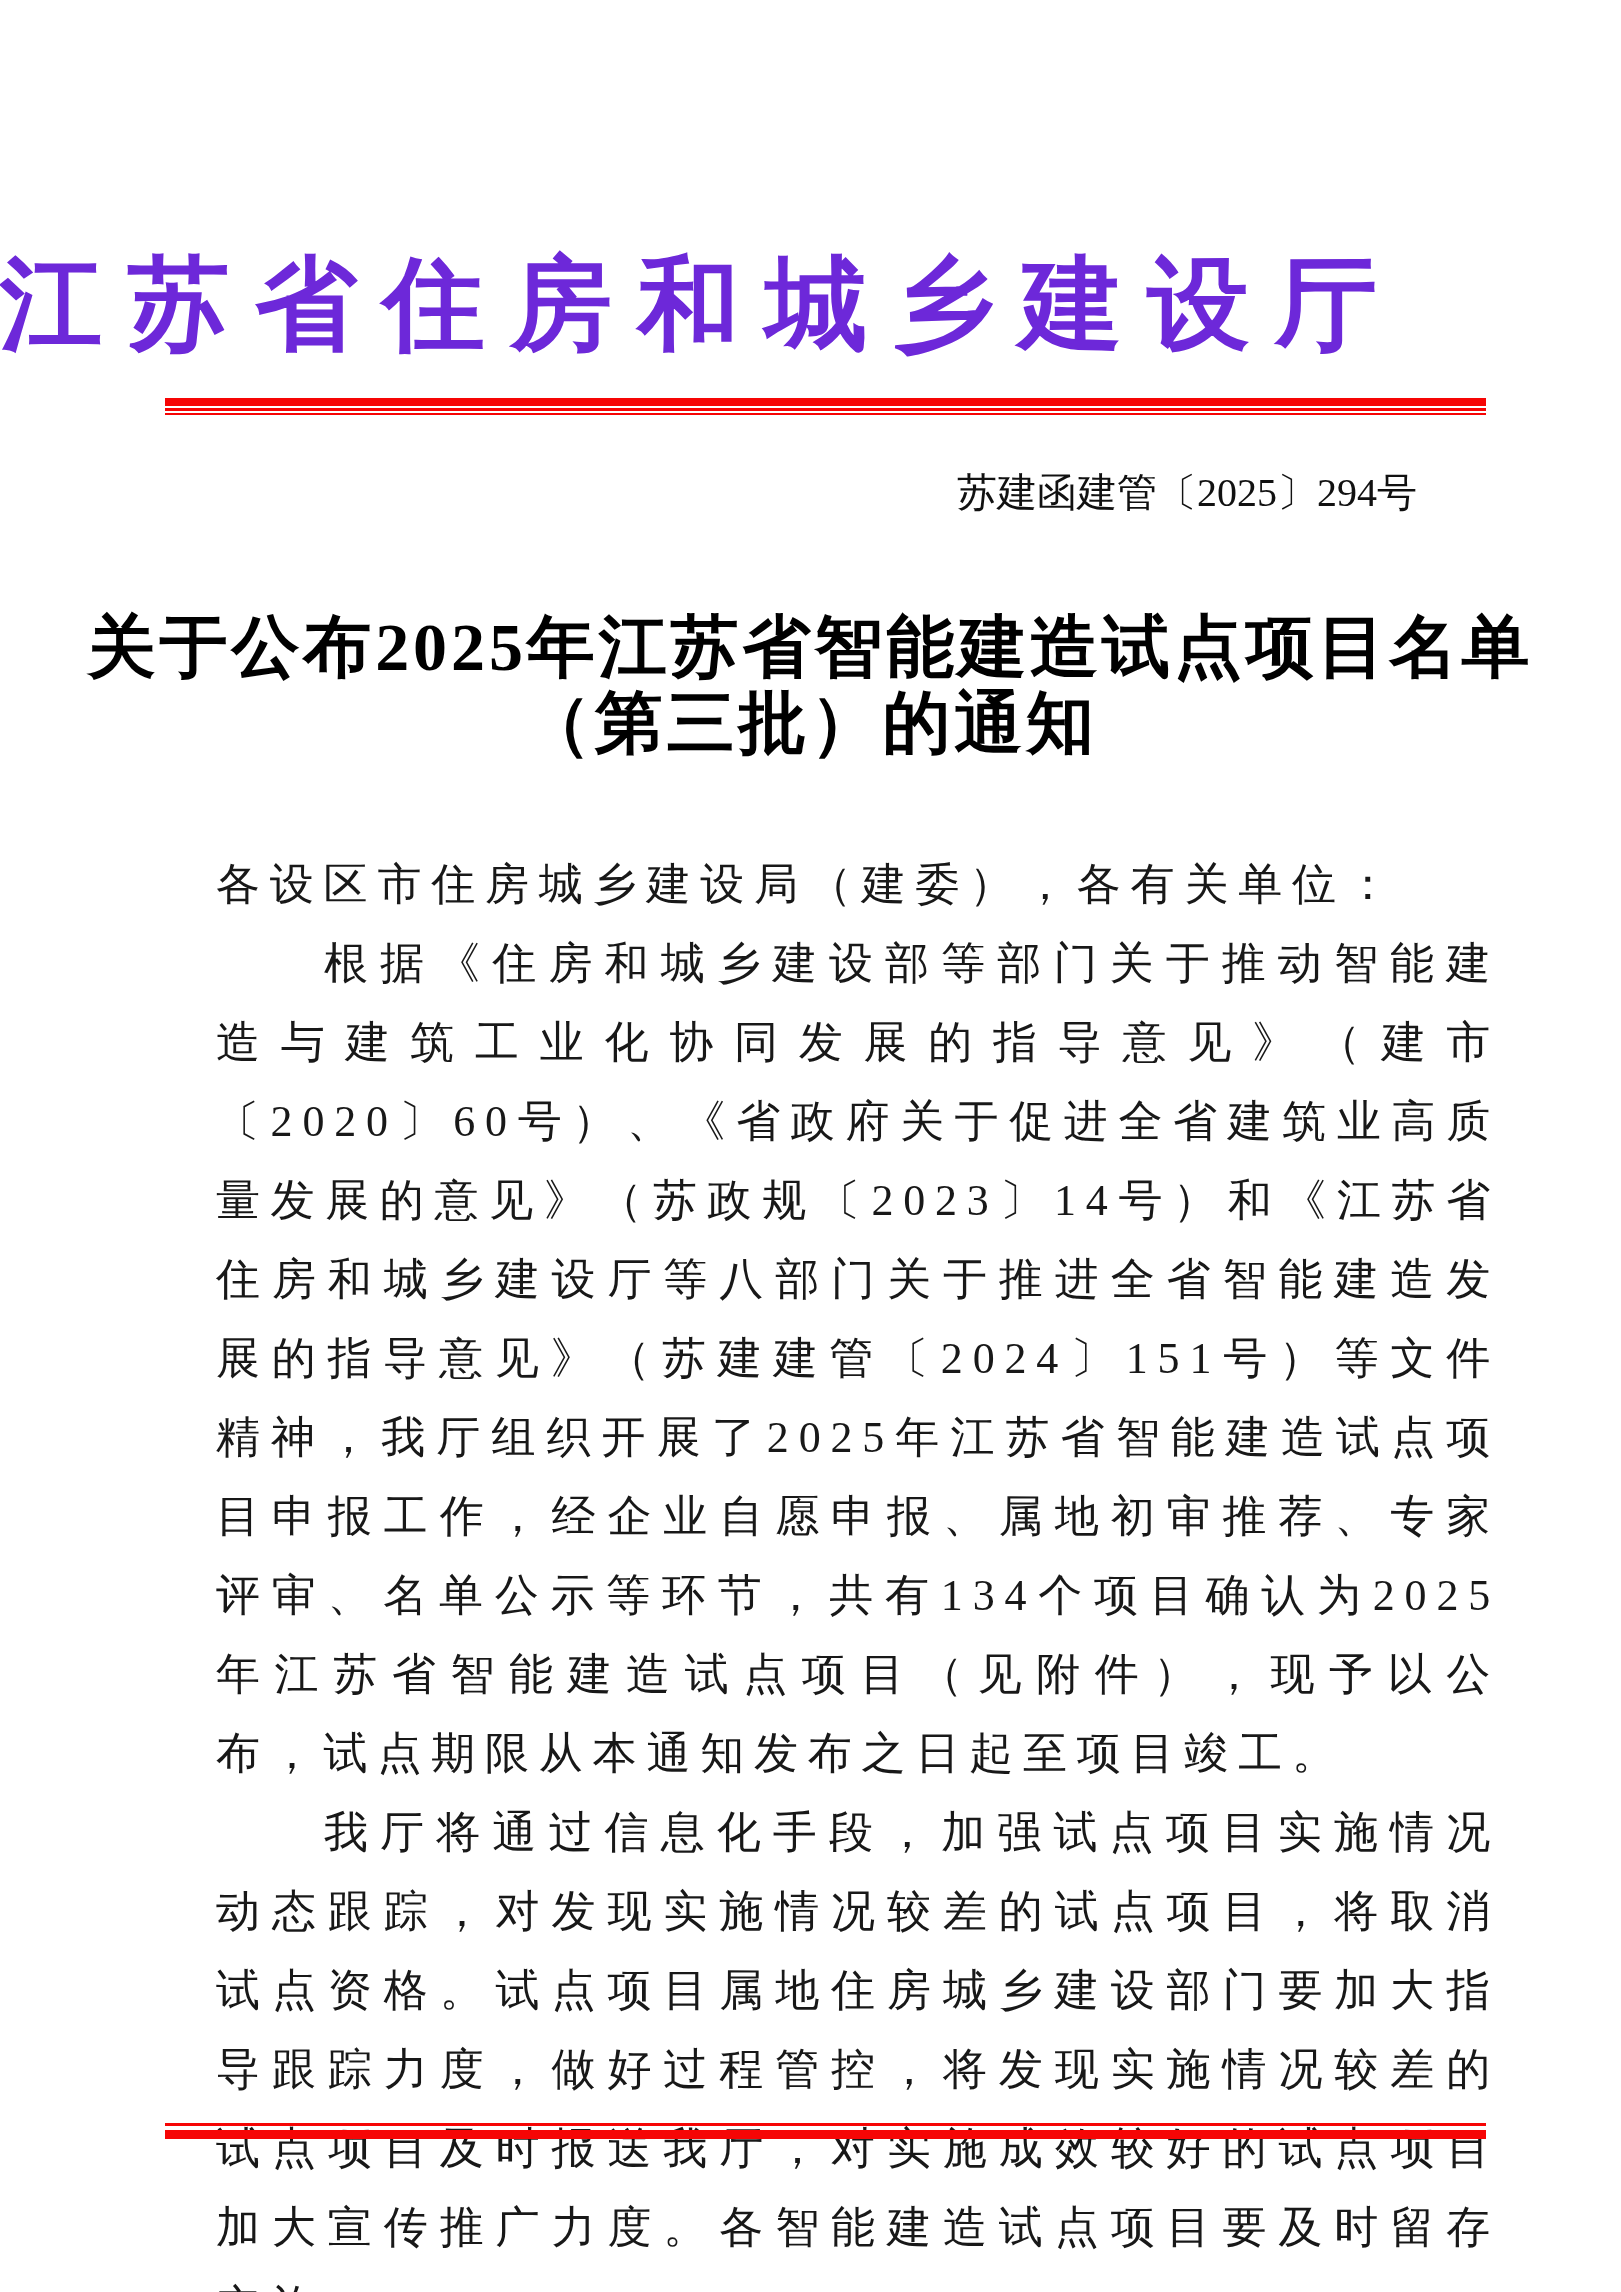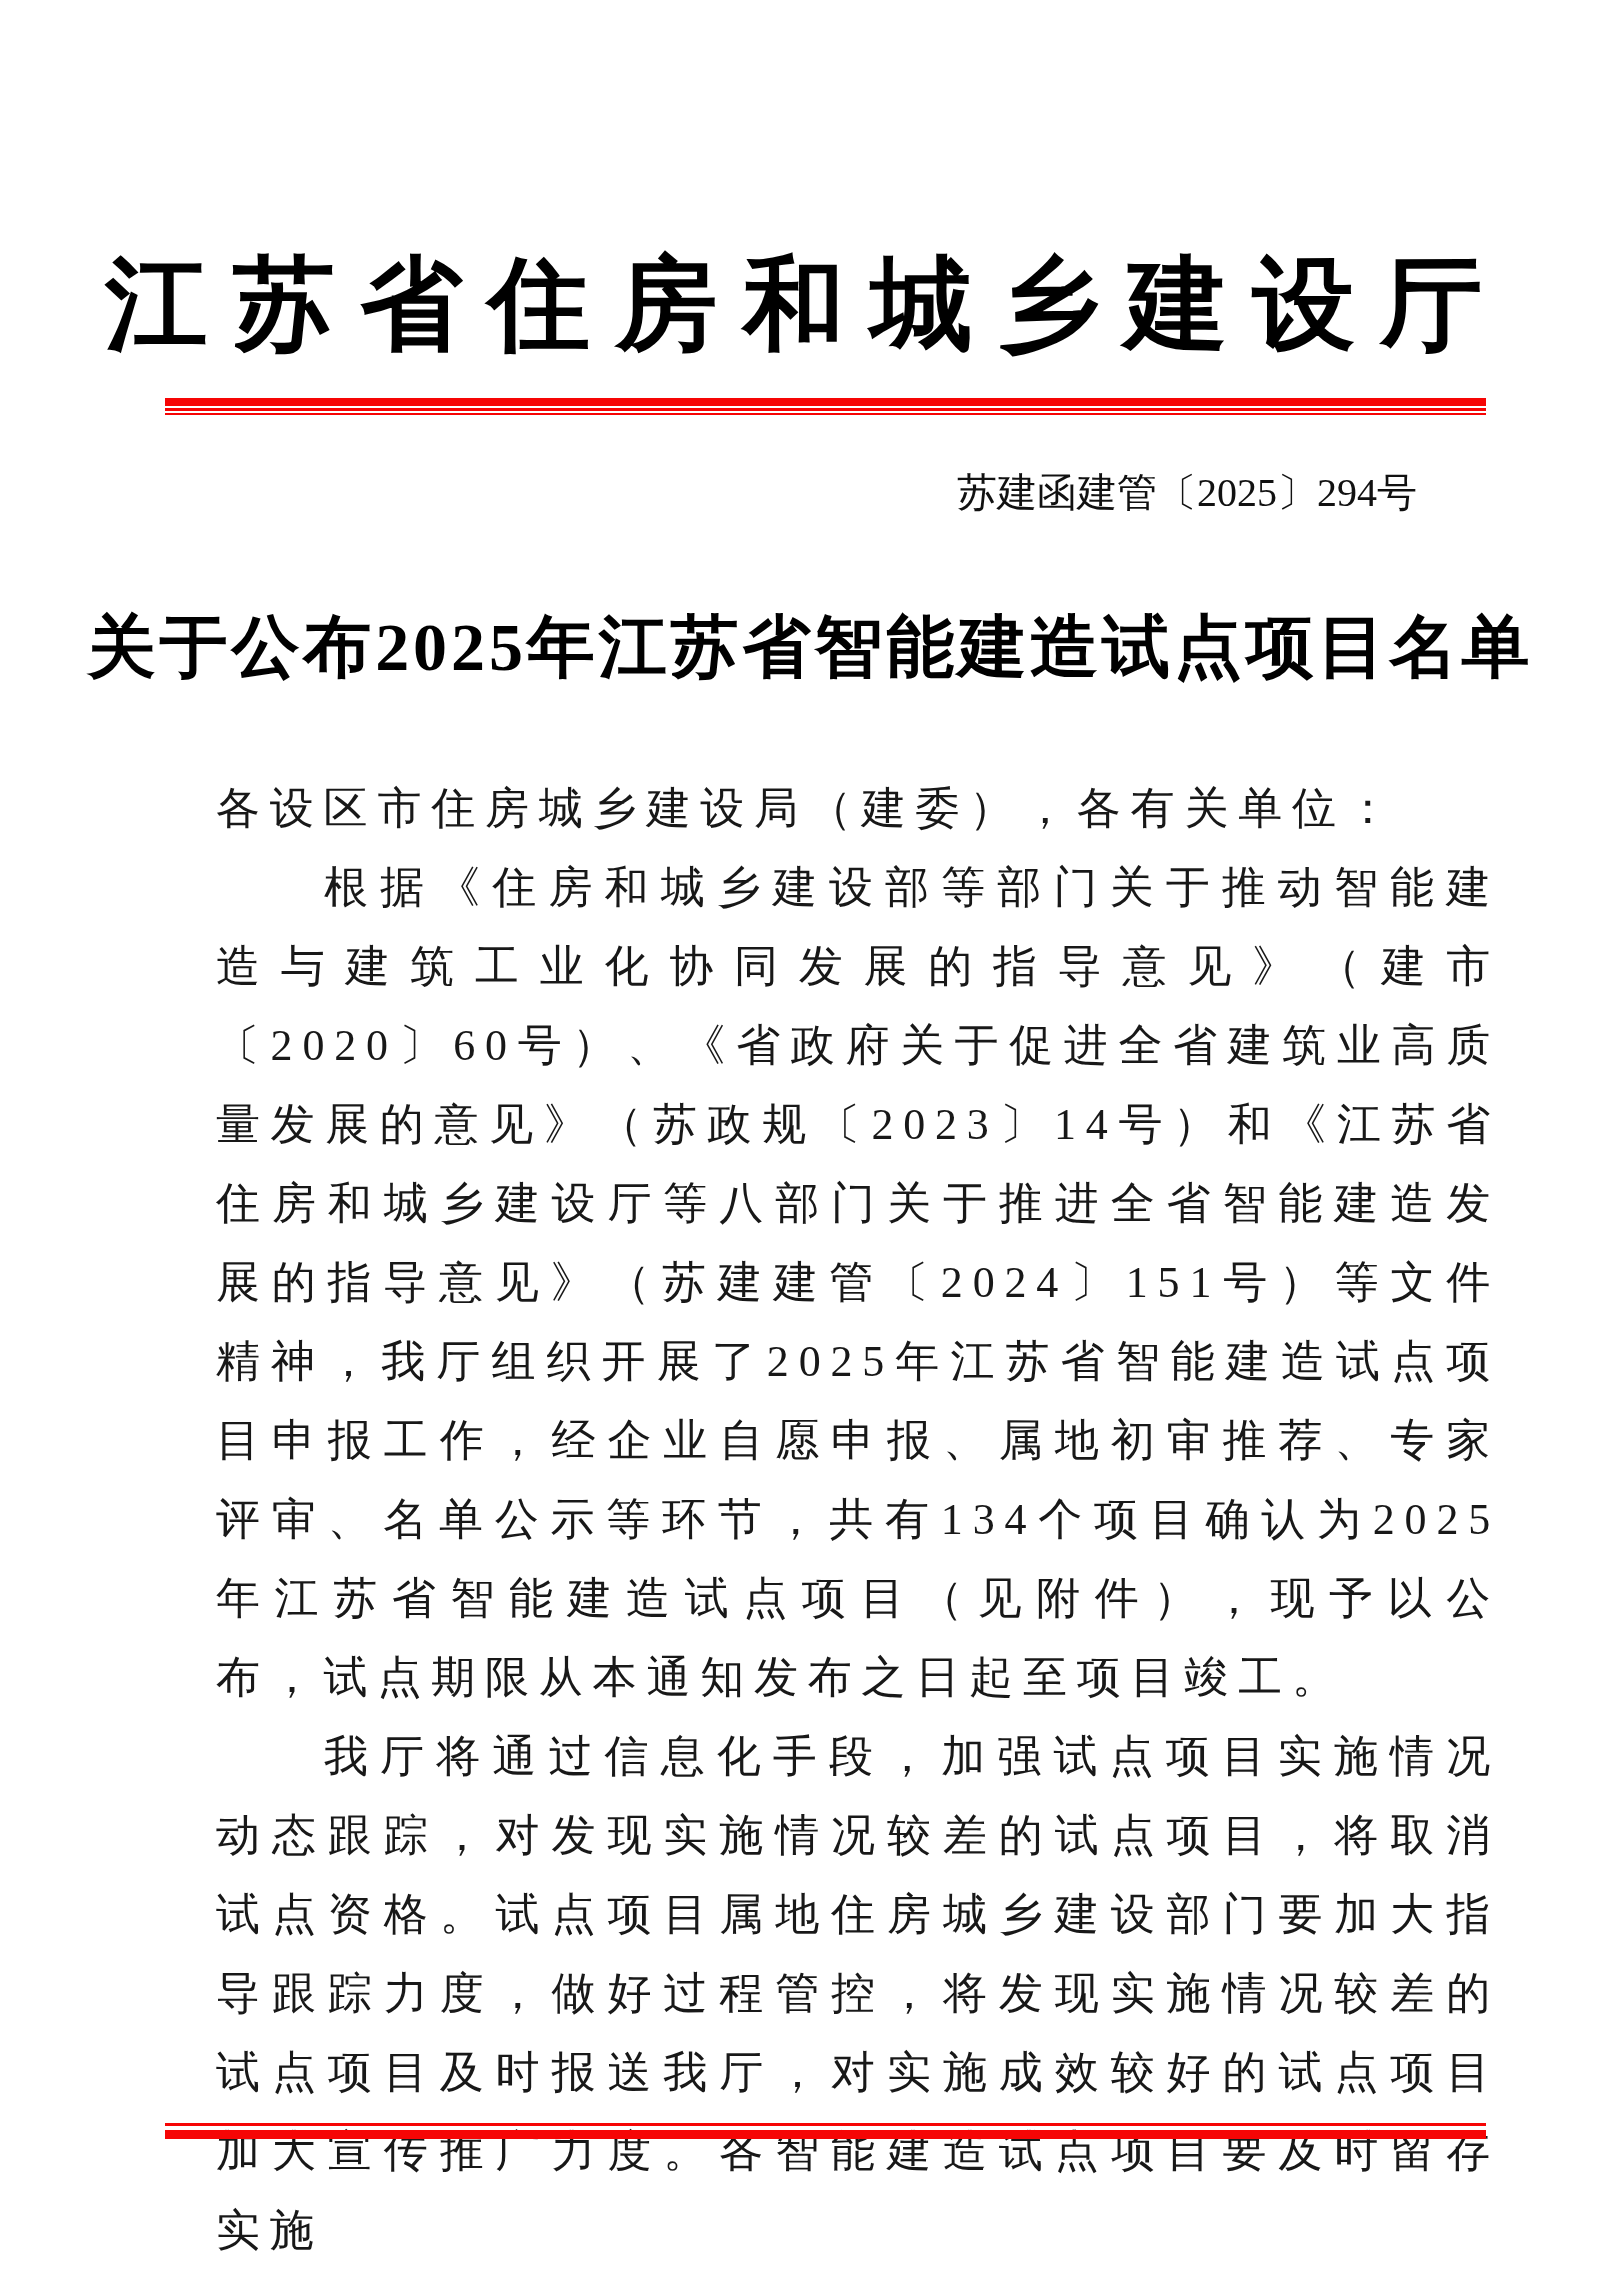--- a/index.html
+++ b/index.html
@@ -11,26 +11,26 @@
     position: relative;
     width: 1621px;
     height: 2293px;
     background: #ffffff;
     overflow: hidden;
     font-family: "Liberation Serif", "DejaVu Serif", serif;
     color: #1c1c1c;
   }
   .red-header {
     margin: 241px 8px 0 0;
-    text-align: center;
+    text-align: left;
     font-size: 102px;
     line-height: 1.25;
     font-weight: bold;
     letter-spacing: 25.5px;
-    color: #000000;
+    color: #6d28d9;
     white-space: nowrap;
   }
   .rule-top {
     position: absolute;
     top: 398px;
     left: 165px;
     width: 1321px;
   }
   .rule-top .bar-thick { height: 7.8px; background: #f60505; }
   .rule-top .gap-1 { height: 2px; }
@@ -93,20 +93,21 @@
     <div class="gap-1"></div>
     <div class="bar-mid"></div>
     <div class="gap-2"></div>
     <div class="bar-thin"></div>
   </div>
 
   <div class="doc-number">苏建函建管〔2025〕294号</div>
 
   <div class="doc-title">
     <div>关于公布2025年江苏省智能建造试点项目名单</div>
+    <div>（第三批）的通知</div>
   </div>
 
   <div class="body-text">
     <p>各设区市住房城乡建设局（建委），各有关单位：</p>
     <p class="indented">根据《住房和城乡建设部等部门关于推动智能建造与建筑工业化协同发展的指导意见》（建市〔2020〕60号）、《省政府关于促进全省建筑业高质量发展的意见》（苏政规〔2023〕14号）和《江苏省住房和城乡建设厅等八部门关于推进全省智能建造发展的指导意见》（苏建建管〔2024〕151号）等文件精神，我厅组织开展了2025年江苏省智能建造试点项目申报工作，经企业自愿申报、属地初审推荐、专家评审、名单公示等环节，共有134个项目确认为2025年江苏省智能建造试点项目（见附件），现予以公布，试点期限从本通知发布之日起至项目竣工。</p>
     <p class="indented">我厅将通过信息化手段，加强试点项目实施情况动态跟踪，对发现实施情况较差的试点项目，将取消试点资格。试点项目属地住房城乡建设部门要加大指导跟踪力度，做好过程管控，将发现实施情况较差的试点项目及时报送我厅，对实施成效较好的试点项目加大宣传推广力度。各智能建造试点项目要及时留存实施</p>
   </div>
 
   <div class="rule-bottom">
     <div class="bar-thin"></div>

